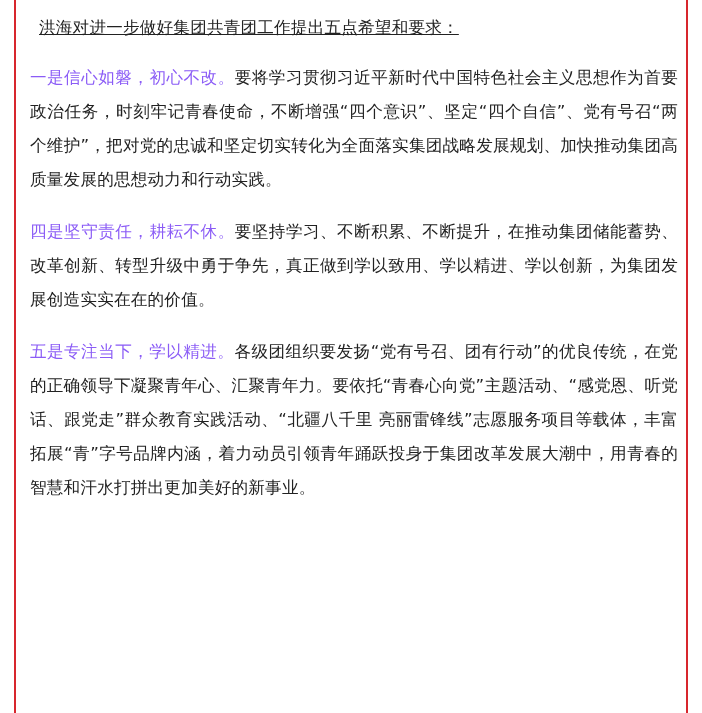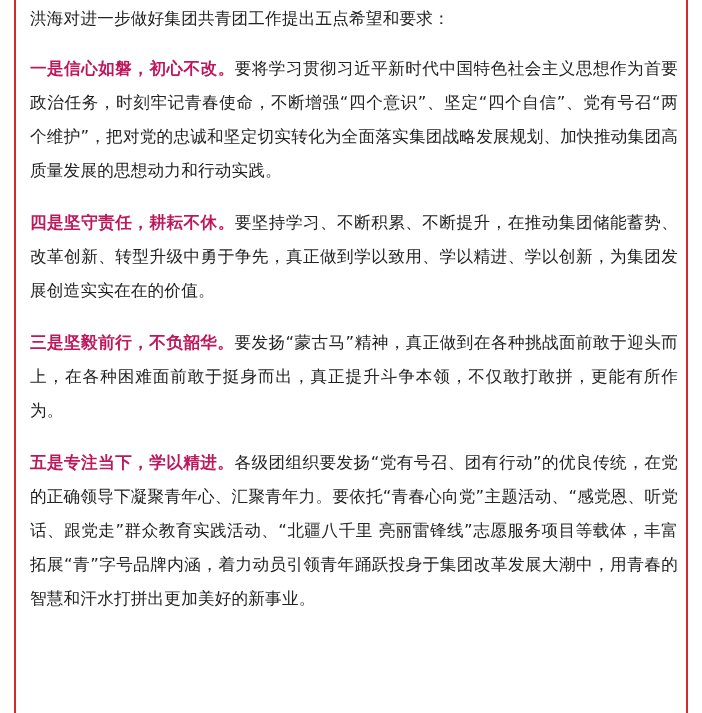--- a/index.html
+++ b/index.html
@@ -28,44 +28,44 @@
       position: absolute;
       left: 30px;
       top: 0px;
       width: 648px;
       color: #222222;
       font-size: 16.6px;
       line-height: 34px;
       letter-spacing: 0.2px;
     }
     .intro {
-      margin: 0;
+      margin: 9px;
       padding-top: 4px;
       line-height: 30px;
+      text-decoration: underline;
     }
     .para {
       margin: 0;
       margin-top: 18px;
       text-align: justify;
     }
     .para:first-of-type { margin-top: 14px; }
     .lead {
-      color: #be185d;
-      font-weight: bold;
+      color: #8b5cf6;
+      font-weight: normal;
     }
   </style>
 </head>
 <body>
 
 <div class="frame"></div>
 
 <div class="content">
   <p class="intro">洪海对进一步做好集团共青团工作提出五点希望和要求：</p>
 
   <p class="para"><span class="lead">一是信心如磐，初心不改。</span><span>要将学习贯彻习近平新时代中国特色社会主义思想作为首要政治任务，时刻牢记青春使命，不断增强“四个意识”、坚定“四个自信”、党有号召“两个维护”，把对党的忠诚和坚定切实转化为全面落实集团战略发展规划、加快推动集团高质量发展的思想动力和行动实践。</span></p>
 
   <p class="para"><span class="lead">四是坚守责任，耕耘不休。</span><span>要坚持学习、不断积累、不断提升，在推动集团储能蓄势、改革创新、转型升级中勇于争先，真正做到学以致用、学以精进、学以创新，为集团发展创造实实在在的价值。</span></p>
 
-  <p class="para"><span class="lead">三是坚毅前行，不负韶华。</span><span>要发扬“蒙古马”精神，真正做到在各种挑战面前敢于迎头而上，在各种困难面前敢于挺身而出，真正提升斗争本领，不仅敢打敢拼，更能有所作为。</span></p>
 
 
   <p class="para"><span class="lead">五是专注当下，学以精进。</span><span>各级团组织要发扬“党有号召、团有行动”的优良传统，在党的正确领导下凝聚青年心、汇聚青年力。要依托“青春心向党”主题活动、“感党恩、听党话、跟党走”群众教育实践活动、“北疆八千里 亮丽雷锋线”志愿服务项目等载体，丰富拓展“青”字号品牌内涵，着力动员引领青年踊跃投身于集团改革发展大潮中，用青春的智慧和汗水打拼出更加美好的新事业。</span></p>
 </div>
 
 </body></html>

